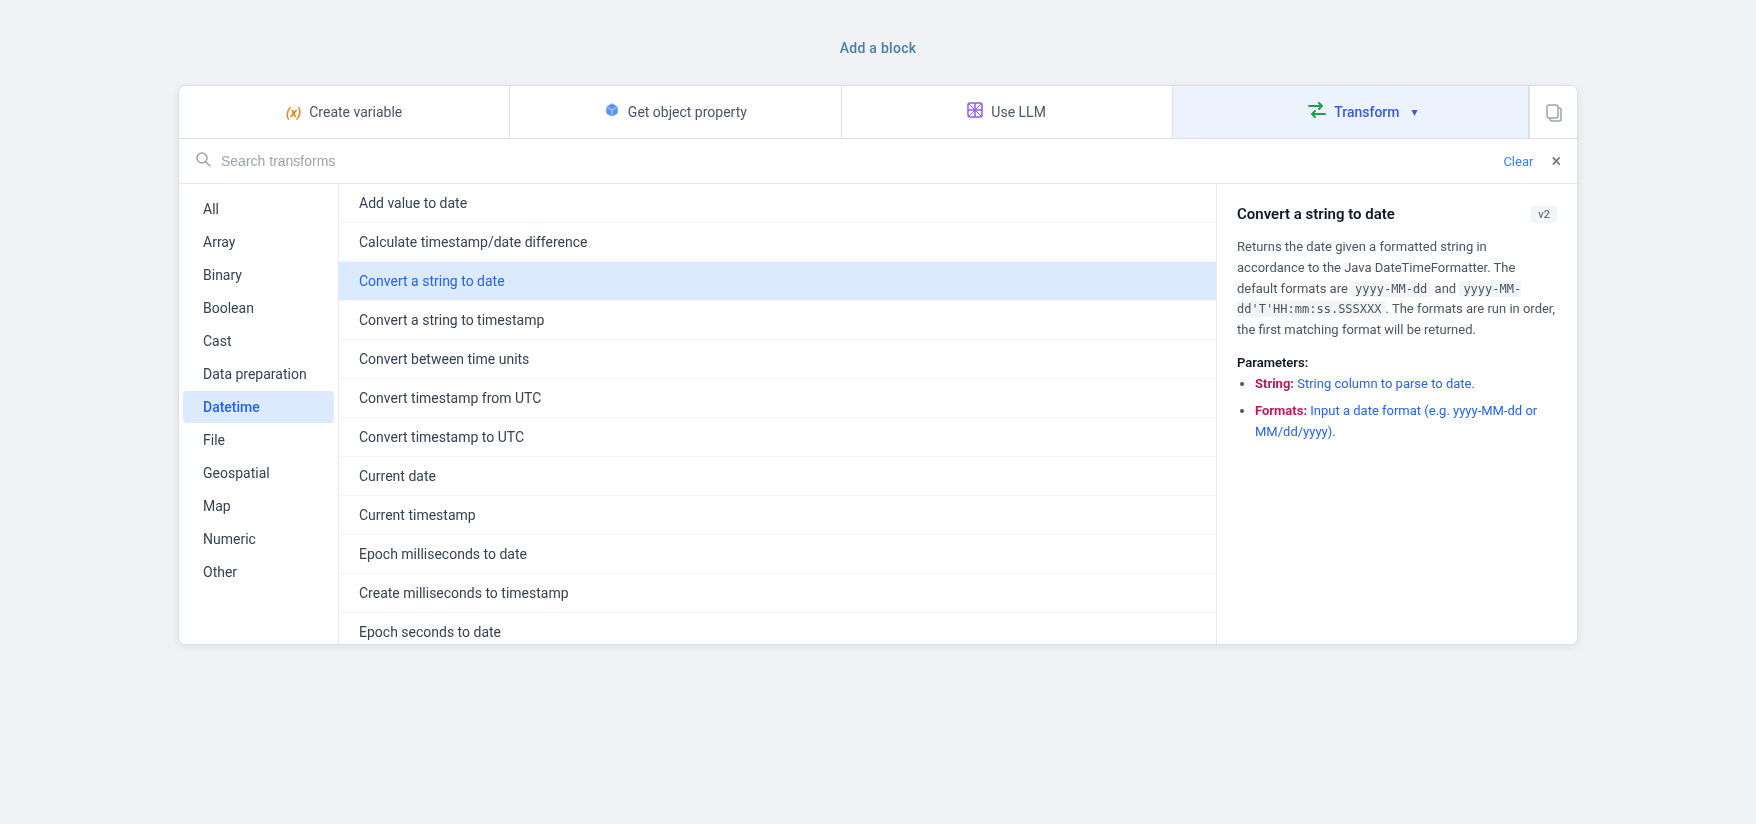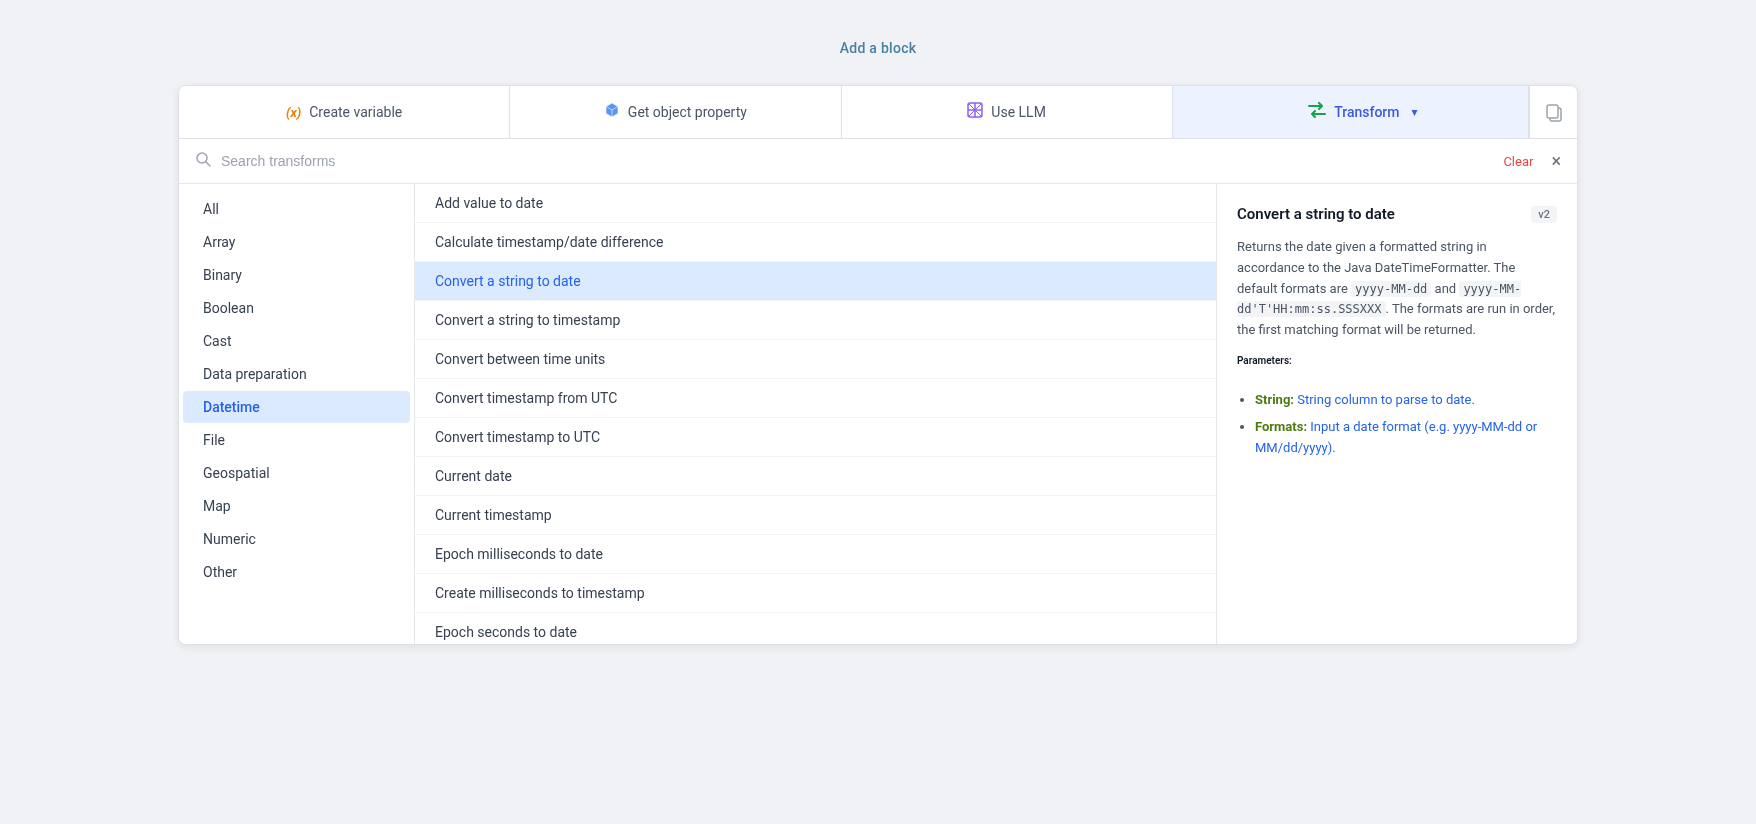--- a/index.html
+++ b/index.html
@@ -100,42 +100,42 @@
       border: none;
       outline: none;
       font-size: 14px;
       color: #0369a1;
       background: transparent;
     }
 
     .search-input::placeholder { color: #9ca3af; }
 
     .clear-btn {
-      color: #ef4444;
+      color: #3b82f6;
       font-size: 13px;
       cursor: pointer;
       margin-right: 8px;
     }
 
     .close-btn {
       color: #6b7280;
       font-size: 18px;
       cursor: pointer;
       line-height: 1;
     }
 
     
     .content-area {
       display: flex;
       height: 460px;
     }
 
     
     .categories {
-      width: 236px;
+      width: 160px;
       border-right: 1px solid #e5e7eb;
       overflow-y: auto;
       padding: 8px 0;
       background: #fff;
     }
 
     .category-item {
       padding: 8px 20px;
       font-size: 14px;
       color: #374151;
@@ -215,40 +215,40 @@
     .detail-description code {
       background: #f3f4f6;
       padding: 1px 4px;
       border-radius: 3px;
       font-family: monospace;
       font-size: 12px;
       text-align: right;
     }
 
     .params-title {
-      font-size: 10px;
+      font-size: 13px;
       font-weight: 600;
       color: #111827;
-      margin-bottom: 24px;
+      margin-bottom: 4px;
     }
 
     .param-list {
       list-style: disc;
       padding-left: 18px;
     }
 
     .param-list li {
       font-size: 13px;
       color: #4b5563;
       line-height: 1.6;
       margin-bottom: 6px;
     }
 
     .param-list li strong {
-      color: #4d7c0f;
+      color: #be185d;
     }
 
     .param-list li .param-desc {
       color: #2563eb;
     }
 
     
     .chevron {
       font-size: 12px;
       margin-left: 4px;

